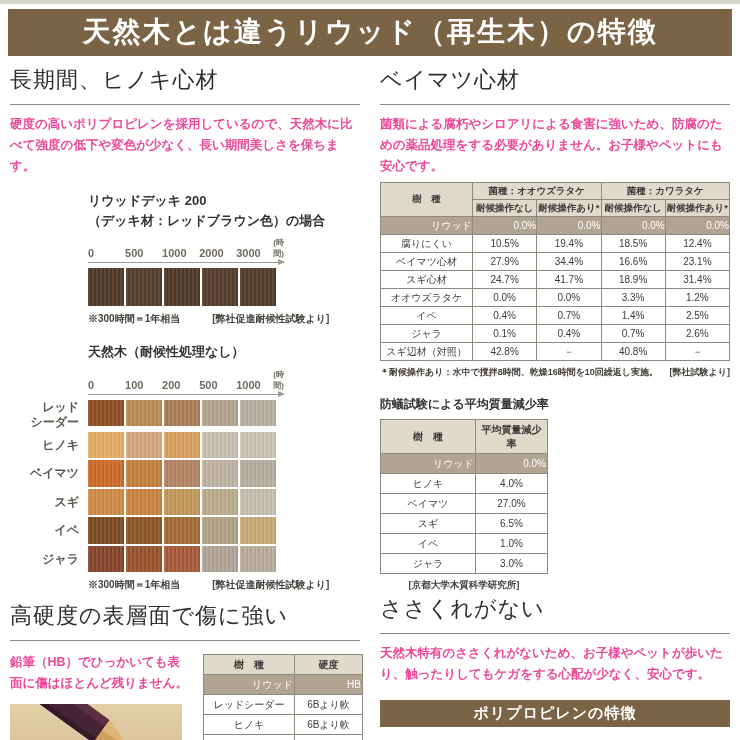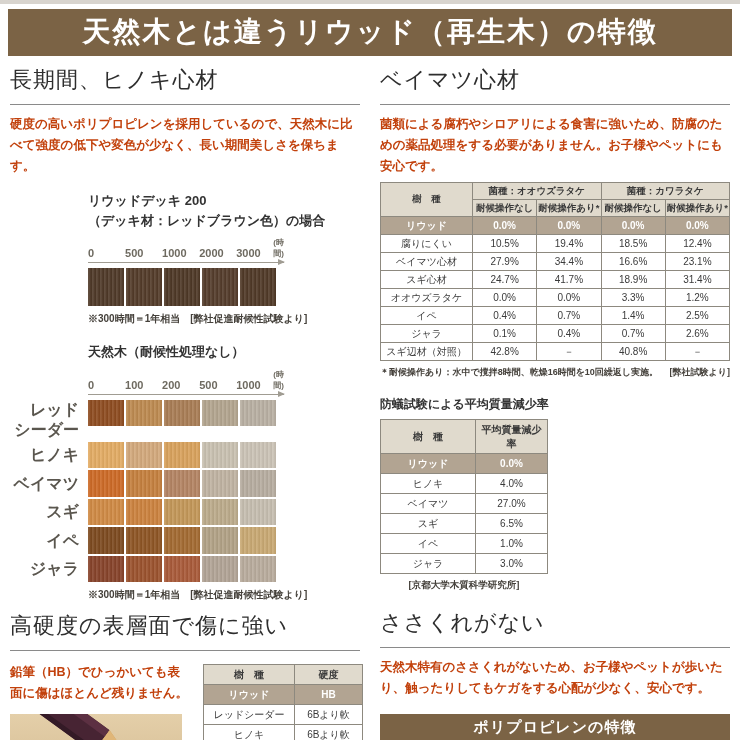--- a/index.html
+++ b/index.html
@@ -4,49 +4,49 @@
 <style>
   html,body{margin:0;padding:0;background:#fff;}
   body{font-family:"Liberation Sans",sans-serif;color:#333;}
   .page{position:relative;width:740px;height:740px;overflow:hidden;background:#fff;box-sizing:border-box;border-top:4px solid #d8d4ce;}
   .titlebar{margin:5px 8px 0;background:var(--brand,#7b6345);color:#fff;text-align:center;
     font-size:28px;font-weight:bold;letter-spacing:2px;padding:4px 16px 5px;}
   .cols{display:flex;gap:20px;padding:0 10px;}
   .col{flex:1;min-width:0;}
   h2.sec{font-size:22px;font-weight:normal;color:#2e2e2e;margin:9px 0 0;padding-bottom:9px;
     border-bottom:1px solid #8a8a8a;letter-spacing:1px;}
-  p.body{font-size:12.5px;font-weight:bold;color:#c2410c;line-height:1.66;margin:9px 0 0;}
+  p.body{font-size:12.5px;font-weight:bold;color:#ec4899;line-height:1.66;margin:9px 0 0;}
   .cap{font-size:13px;font-weight:bold;color:#333;line-height:1.5;}
   .chart{margin-left:78px;margin-top:15px;}
   .axis{margin-top:7px;width:206px;}
   .ticks{display:flex;align-items:flex-end;font-size:11px;color:#6e6a60;font-weight:bold;}
   .ticks span{width:38px;}
   .ticks .unit{width:auto;font-size:8px;color:#6e6a60;}
   .arrowline{position:relative;width:196px;height:1px;background:#a09c92;margin:3px 0 5px;}
   .arrowline:after{content:'';position:absolute;right:-1px;top:-3px;width:0;height:0;
     border-left:7px solid #a09c92;border-top:3px solid transparent;border-bottom:3px solid transparent;}
   .strip{display:flex;gap:2px;}
   .sw{background-image:repeating-linear-gradient(90deg,rgba(255,255,255,.10) 0 1px,rgba(0,0,0,.05) 3px,rgba(0,0,0,.05) 4px);}
   .strip .sw{width:36px;height:38px;}
-  .noteline{display:flex;gap:10px;font-size:10px;font-weight:bold;color:#45413b;margin-top:6px;}
+  .noteline{display:flex;gap:32px;font-size:10px;font-weight:bold;color:#45413b;margin-top:6px;}
   .ngrid{margin-top:14px;}
   .ngrid .axis{margin-left:78px;}
   .nrow{display:flex;margin-bottom:2px;}
   .nlabel{width:78px;box-sizing:border-box;padding-right:9px;display:flex;flex-direction:column;
-    justify-content:center;align-items:flex-end;font-size:16px;font-weight:bold;color:#5a564e;line-height:1.25;}
+    justify-content:center;align-items:flex-end;font-size:12px;font-weight:bold;color:#5a564e;line-height:1.25;}
   .nrow .sw{width:36px;height:26.5px;margin-right:2px;}
   .ncap{margin-left:78px;margin-top:16px;}
   .hardflex{display:flex;gap:13px;margin-top:11px;}
   .hardleft{width:180px;flex:none;}
   .pencil{margin-top:10px;width:172px;height:74px;background:linear-gradient(180deg,#e4cfa9,#d4bb92);overflow:hidden;}
   table{border-collapse:collapse;}
   .htab{width:160px;font-size:10px;margin-top:2px;table-layout:fixed;}
   .htab th,.htab td{border:1px solid #8d897f;text-align:center;padding:2.5px 1px;color:#3a3a3a;}
   .htab thead th{background:var(--thbg,#e0dacd);font-weight:bold;}
-  tr.hl td{background:var(--hl,#b2a492) !important;color:#fff !important;font-weight:bold;}
+  tr.hl td{background:var(--hl,#b2a492) !important;color:#fff !important;font-weight:normal;text-align:right;}
   .tcap{font-size:12px;font-weight:bold;color:#333;margin-top:17px;}
   .dtab{width:100%;font-size:10px;margin-top:6px;table-layout:fixed;}
   .dtab th,.dtab td{border:1px solid #8d897f;text-align:center;padding:1.5px 0;color:#3a3a3a;}
   .dtab thead th{background:var(--thbg,#e0dacd);font-weight:bold;font-size:9.5px;}
   .note2{display:flex;justify-content:space-between;align-items:flex-start;font-size:9px;font-weight:bold;color:#45413b;margin-top:5px;}
   .ttab{width:168px;font-size:10px;margin-top:6px;table-layout:fixed;}
   .ttab th,.ttab td{border:1px solid #8d897f;text-align:center;padding:2.5px 1px;color:#3a3a3a;}
   .ttab thead th{background:var(--thbg,#e0dacd);font-weight:bold;}
   .tsrc{width:168px;text-align:center;font-size:9.5px;font-weight:bold;color:#45413b;margin-top:5px;}
   .ppbar{background:var(--brand,#7b6345);color:#fff;text-align:center;font-size:15px;font-weight:bold;
@@ -348,20 +348,20 @@
               <td>1.0%</td>
             </tr>
           <tr>
               <td>ジャラ</td>
               <td>3.0%</td>
             </tr>
         </tbody>
       </table>
       <div class="tsrc">[京都大学木質科学研究所]</div>
 
-      <h2 class="sec" style="margin-top:16px">ささくれがない</h2>
+      <h2 class="sec" style="margin-top:2px">ささくれがない</h2>
       <p class="body">天然木特有のささくれがないため、お子様やペットが歩いたり、触ったりしてもケガをする心配が少なく、安心です。</p>
 
       <div class="ppbar">ポリプロピレンの特徴</div>
 
     </div>
   </div>
 </div>
 
 </body></html>

